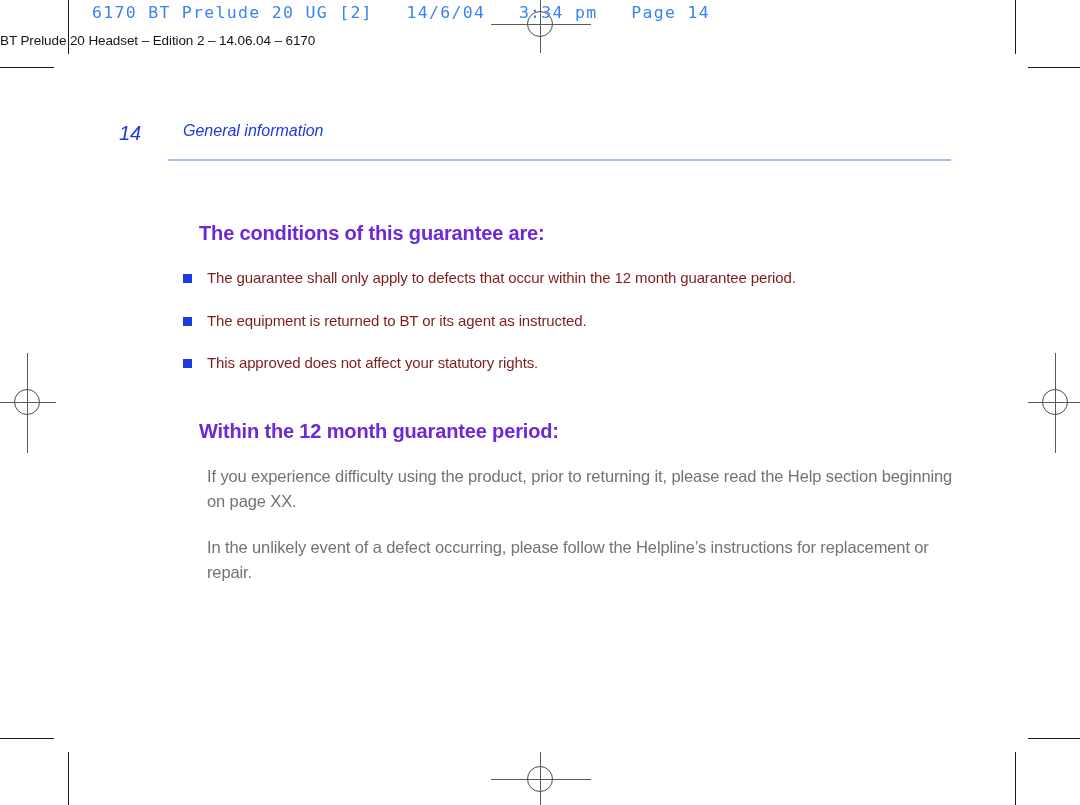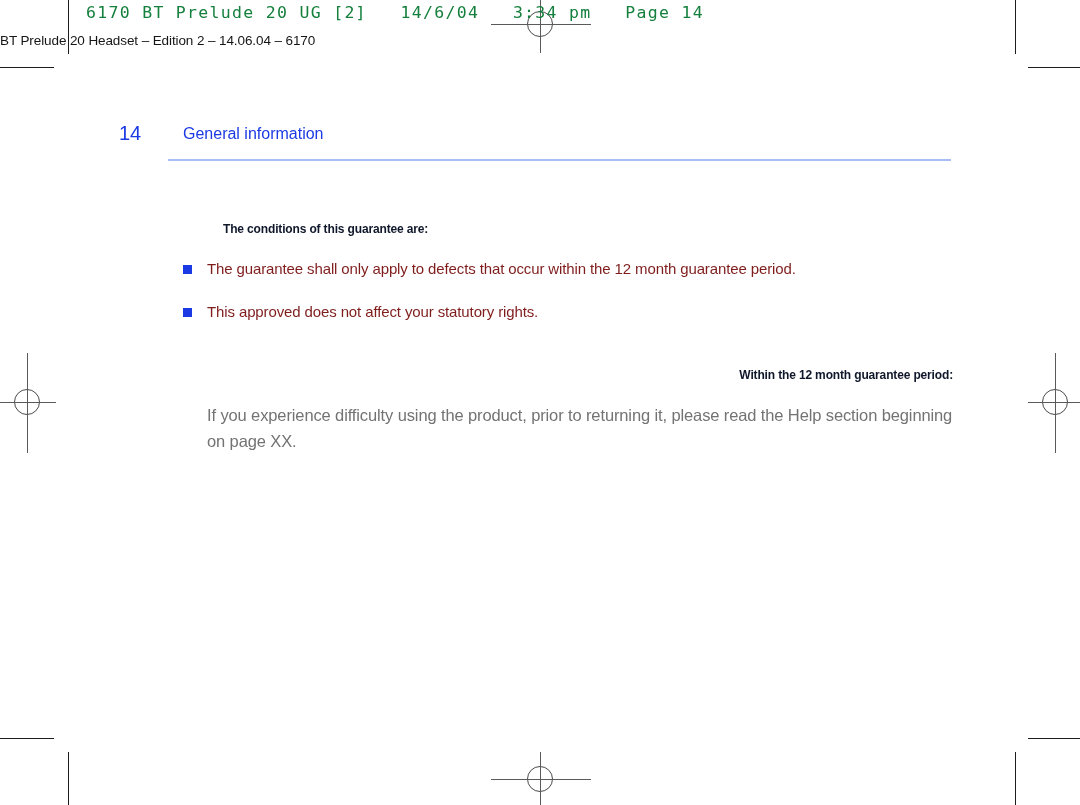--- a/index.html
+++ b/index.html
@@ -54,26 +54,26 @@
     height: 56px;
     width: 1.3px;
     background: #5a5a5a;
   }
   .reg-mark.wide .reg-hline { width: 100px; left: -22px; }
   .reg-mark.tall .reg-vline { height: 100px; top: -22px; }
 
   
   .slug-line {
     position: absolute;
-    left: 86px;
+    left: 92px;
     top: 3px;
     font-family: "DejaVu Sans Mono", "Liberation Mono", monospace;
     font-size: 16.5px;
     letter-spacing: 1.3px;
-    color: #15803d;
+    color: #3b82f6;
     white-space: pre;
   }
   .running-foot {
     position: absolute;
     left: 0;
     top: 33px;
     width: 1080px;
     text-align: left;
     font-family: "Liberation Sans", sans-serif;
     font-size: 13.5px;
@@ -89,22 +89,23 @@
     width: 1080px;
     height: 805px;
   }
 
   .chapter-head {
     position: absolute;
     left: 119px;
     top: 122px;
     width: 840px;
     display: flex;
-    align-items: center;
+    align-items: flex-start;
     color: #1b3ae4;
+    font-style: italic;
   }
   .chapter-num {
     font-size: 20px;
     width: 64px;
     flex: 0 0 64px;
     letter-spacing: 0px;
   }
   .chapter-title {
     font-size: 16px;
     letter-spacing: 0px;
@@ -119,30 +120,29 @@
   }
 
   .body-col {
     position: absolute;
     left: 183px;
     top: 222px;
     width: 770px;
   }
 
   .sub-head {
-    font-size: 12px;
+    font-size: 20px;
     font-weight: bold;
-    color: #0f172a;
+    color: #6d28d9;
     letter-spacing: -0.15px;
-    margin: 0 0 20px 40px;
+    margin: 0 0 20px 16px;
   }
   .sub-head.second {
     margin-top: 44px;
     margin-bottom: 21px;
-    text-align: right;
   }
 
   ul.bullets {
     list-style: none;
     margin: 0;
     padding: 0;
   }
   ul.bullets li {
     position: relative;
     padding-left: 24px;
@@ -225,25 +225,27 @@
 
     <h2 class="sub-head">The conditions of this guarantee are:</h2>
 
     <ul class="bullets">
       <li>
         <span class="bullet-sq"></span>
         <span>The guarantee shall only apply to defects that occur within the 12 month guarantee period.</span>
       </li>
       <li>
         <span class="bullet-sq"></span>
+        <span>The equipment is returned to BT or its agent as instructed.</span>
       </li>
       <li>
         <span class="bullet-sq"></span>
         <span>This approved does not affect your statutory rights.</span>
       </li>
     </ul>
 
     <h2 class="sub-head second">Within the 12 month guarantee period:</h2>
 
     <p class="para">If you experience difficulty using the product, prior to returning it, please read the Help section beginning on page XX.</p>
+    <p class="para">In the unlikely event of a defect occurring, please follow the Helpline’s instructions for replacement or repair.</p>
 
   </div>
 </div>
 
 </body></html>

